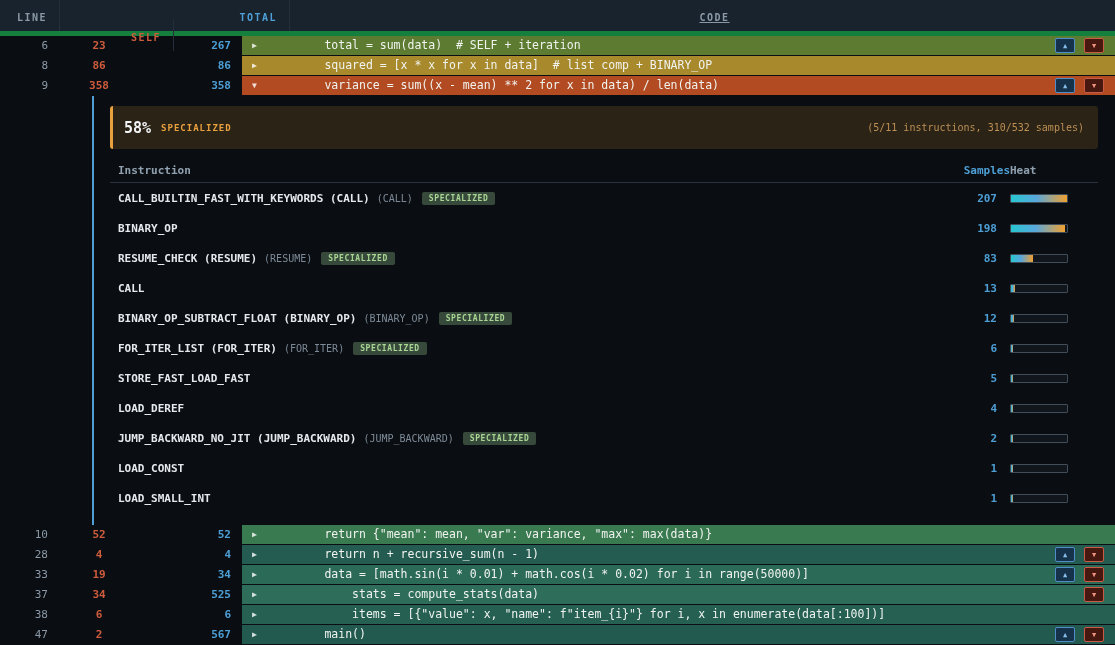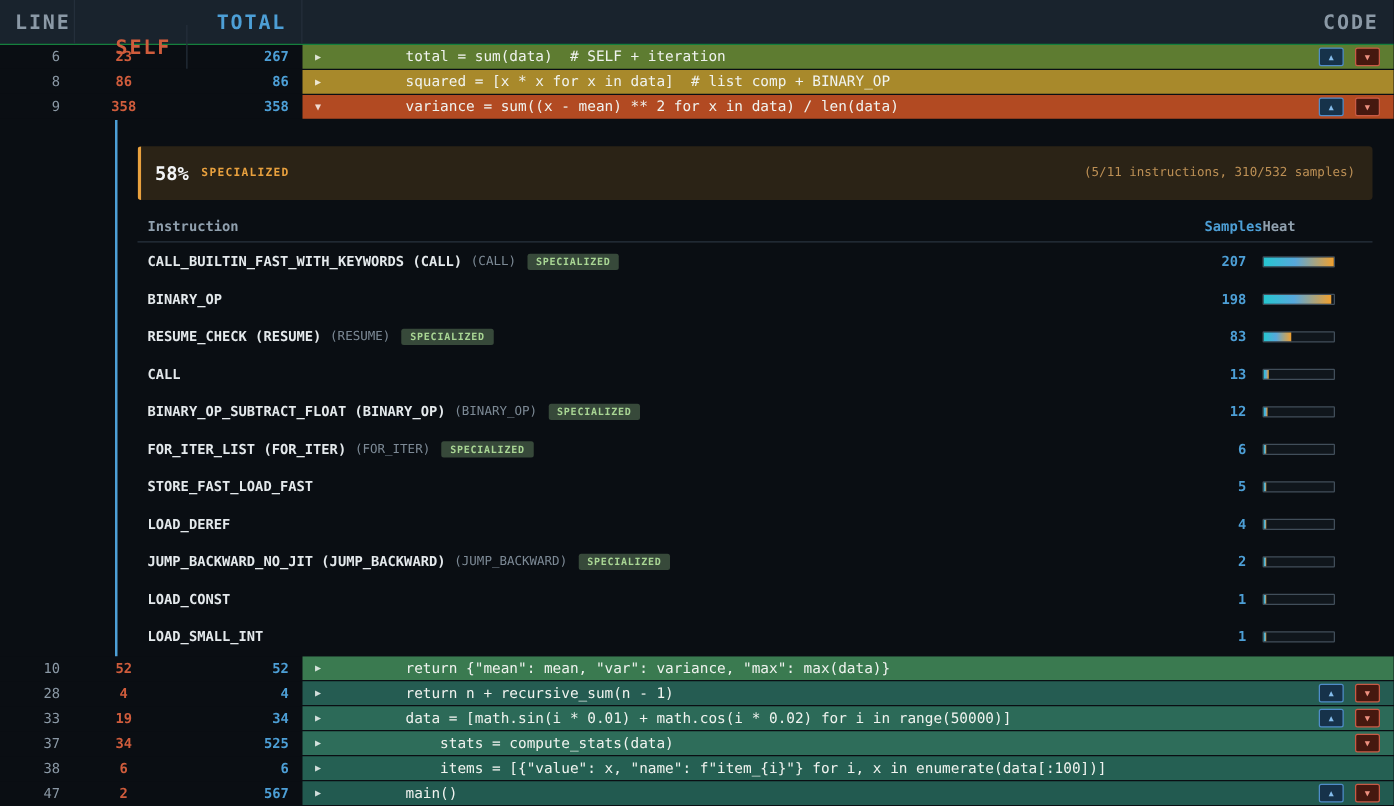--- a/index.html
+++ b/index.html
@@ -5,46 +5,46 @@
   * { margin:0; padding:0; box-sizing:border-box; }
   html,body { width:1115px; height:645px; overflow:hidden; }
   body {
     background:#0a0e13;
     font-family:"DejaVu Sans Mono","Liberation Mono",monospace;
     color:#e4e9ec;
   }
   
   .col-header {
     display:flex; height:36px; align-items:center;
-    background:#19232d; border-bottom:1px solid #15803d;
-    font-size:16px; font-weight:bold; letter-spacing:1.5px; color:#8b99a6;
+    background:#19232d; border-bottom:5px solid #15803d;
+    font-size:10px; font-weight:bold; letter-spacing:1.5px; color:#8b99a6;gap:24px;
   }
   .ch { padding:0 12px; height:100%; line-height:36px; }
   .ch.line  { width:60px; text-align:right; border-right:1px solid #242f3b; }
   .ch.self  { width:90px; text-align:right; color:#cf5c3c; border-right:1px solid #242f3b;margin-top:40px; }
   .ch.total { width:92px; text-align:right; color:#4d9fd6; border-right:1px solid #242f3b; }
-  .ch.code  { flex:1; text-align:right; }
+  .ch.code  { flex:1; text-align:center;text-decoration:underline; }
   
   .code-row { display:flex; height:20px; font-size:11px; border-bottom:1px solid #0a0e13; }
   .cell { line-height:19px; }
   .cell.line  { width:60px; text-align:right; padding-right:12px; color:#8b99a6; }
   .cell.self  { width:90px; text-align:center; padding-right:12px; color:#cf5c3c; font-weight:bold; }
   .cell.total { width:92px; text-align:right; padding-right:11px; color:#4d9fd6; font-weight:bold; }
   .codecell { flex:1; display:flex; align-items:center; padding:0 11px 0 10px; color:#f0f3ef; }
   .toggle { width:17px; flex:0 0 auto; font-size:8px; color:rgba(255,255,255,0.8); cursor:pointer; }
   .codetext { white-space:pre; font-size:11.5px; }
   .rspacer { flex:1; }
   .nav {
     width:20px; height:15px; flex:0 0 auto; font-size:7px; line-height:12px;
     border-radius:2px; margin-left:9px; cursor:pointer; font-family:inherit; text-align:center;
   }
   .nav.up   { background:#16324a; border:1px solid #4f8cc9; color:#85bdec; }
   .nav.down { background:#46180f; border:1px solid #c95a45; color:#ef9180; }
   
-  .expand-region { position:relative; background:#0a0e13; padding:21px 17px 12px 110px; height:429px; }
+  .expand-region { position:relative; background:#0a0e13; padding:10px 17px 12px 110px; height:429px; }
   .expand-line { position:absolute; left:92px; top:0; bottom:0; width:2px; background:#4d9fd6; }
   .panel-header {
     display:flex; align-items:center; height:43px;
     background:#2b2316; border-left:3px solid #e9a13e; border-radius:3px;
     padding:0 14px 0 11px; margin-bottom:6px;
   }
   .pct { font-size:15px; font-weight:bold; color:#f2f4f6; }
   .pct-label { font-size:9px; font-weight:bold; letter-spacing:1px; color:#e9a13e; margin-left:10px; }
   .summary { margin-left:auto; font-size:10px; color:#bd9055; }
   .insn-header {

